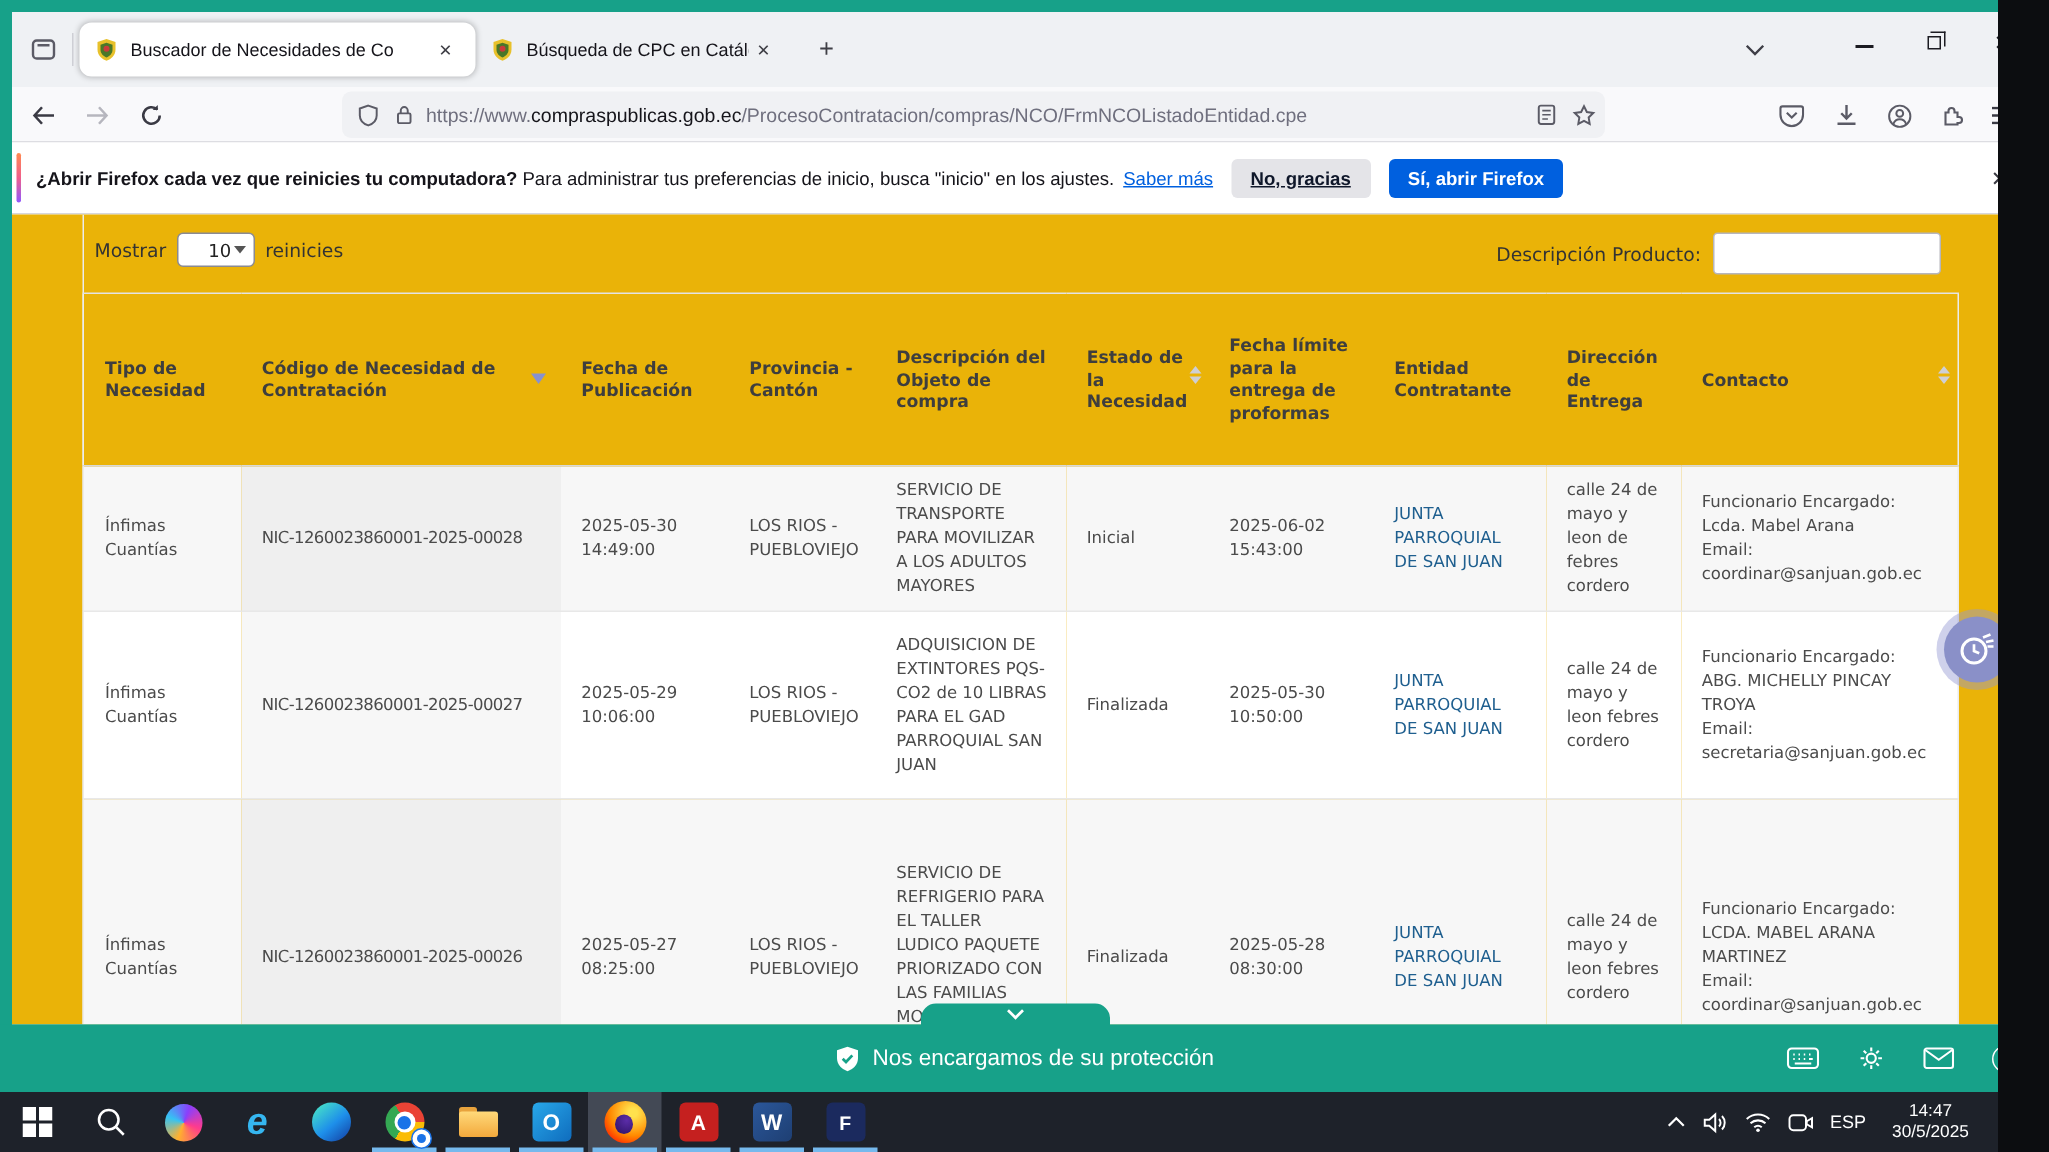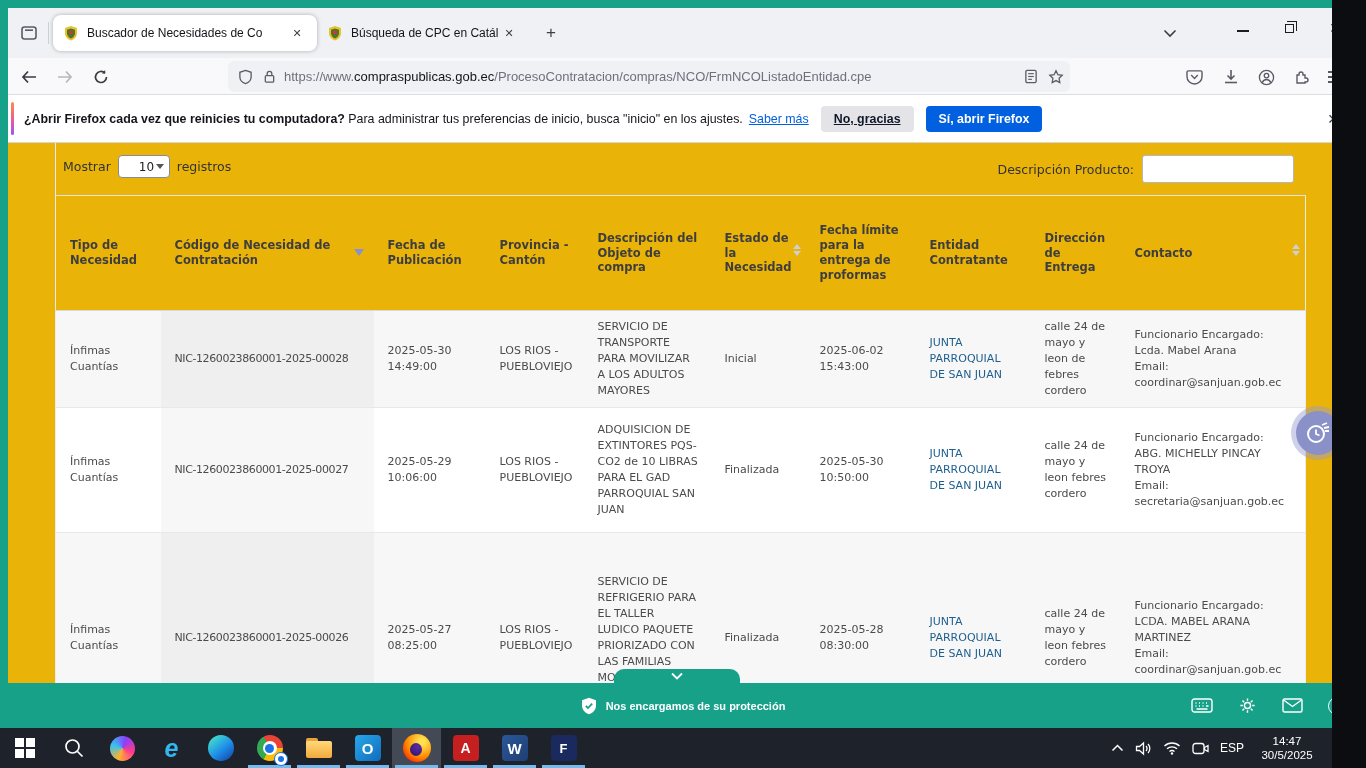--- a/index.html
+++ b/index.html
@@ -86,21 +86,21 @@
   .pg-thumb { position:absolute; left:1px; right:1px; top:85px; height:240px; background:#C2C2C2; }
 
   
   .float-widget { position:absolute; left:1286px; top:266px; width:64px; height:56px; }
   .fw-tab { position:absolute; left:30px; top:16px; width:34px; height:24px; background:#8A90C8; border-radius:4px; }
   .fw-circle { position:absolute; left:2px; top:2px; width:44px; height:44px; border-radius:50%; background:#8A90C8; box-shadow:0 0 0 5px rgba(148,154,210,.45); display:flex; align-items:center; justify-content:center; }
 
   
   .collapse-tab { position:absolute; left:614px; top:669px; width:126px; height:15px; background:#17A189; border-radius:10px 10px 0 0; display:flex; align-items:flex-start; justify-content:center; z-index:5; }
   .protect-bar { position:absolute; left:0; top:683px; width:1366px; height:45px; background:#17A189; display:flex; align-items:center; justify-content:center; color:#fff; z-index:4; }
-  .protect-msg { display:flex; align-items:center; gap:9px; font-size:11px;font-weight:bold; }
+  .protect-msg { display:flex; align-items:center; gap:9px; font-size:15px; }
   .protect-icons { position:absolute; right:20px; top:0; height:45px; display:flex; align-items:center; gap:25px; }
   .help-circ { width:18px; height:18px; border:1.5px solid #fff; border-radius:50%; display:flex; align-items:center; justify-content:center; font-size:11px; color:#fff; font-weight:bold; }
 
   
   .taskbar { position:absolute; left:0; top:728px; width:1366px; height:40px; background:#1E222A; display:flex; z-index:6; }
   .task-btn { width:49px; height:40px; display:flex; align-items:center; justify-content:center; position:relative; }
   .task-btn.running:after { content:""; position:absolute; left:3px; right:3px; bottom:0; height:3px; background:#76B9ED; }
   .task-btn.active { background:#434955; }
   .glyph-sq { width:26px; height:26px; border-radius:4px; display:flex; align-items:center; justify-content:center; font-weight:bold; color:#fff; font-family:"Liberation Sans",sans-serif; }
   .ic-copilot { width:25px; height:25px; border-radius:50%; background:conic-gradient(from 20deg,#8a3ffc,#ff3b8d,#ffb02e,#35c3f3,#8a3ffc); }
@@ -271,21 +271,21 @@
 
     <div class="content">
       <div class="left-hairline"></div>
 
       <div class="controls-row">
         <span>Mostrar</span>
         <span class="page-select">
             <span>10</span>
             <i class="sel-ch"></i>
           </span>
-        <span>registros</span>
+        <span>reinicies</span>
       </div>
 
       <div class="filter-box">
         <span>Descripción Producto:</span>
         <input class="filter-input" type="text" style="">
       </div>
 
       <table class="grid">
         <colgroup>
           <col style="width:105px">

